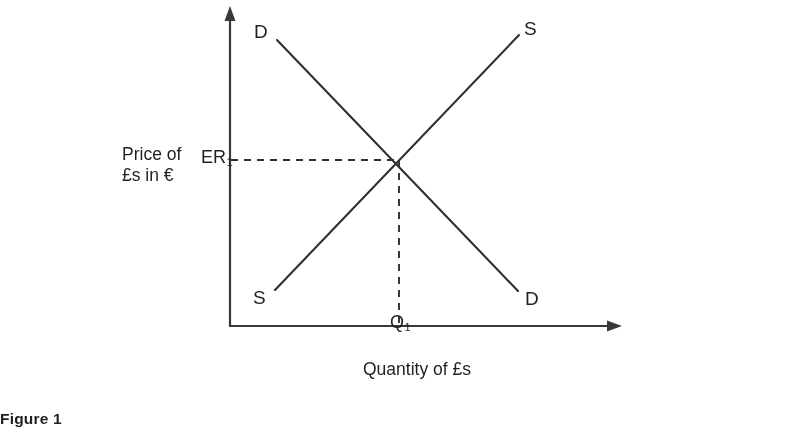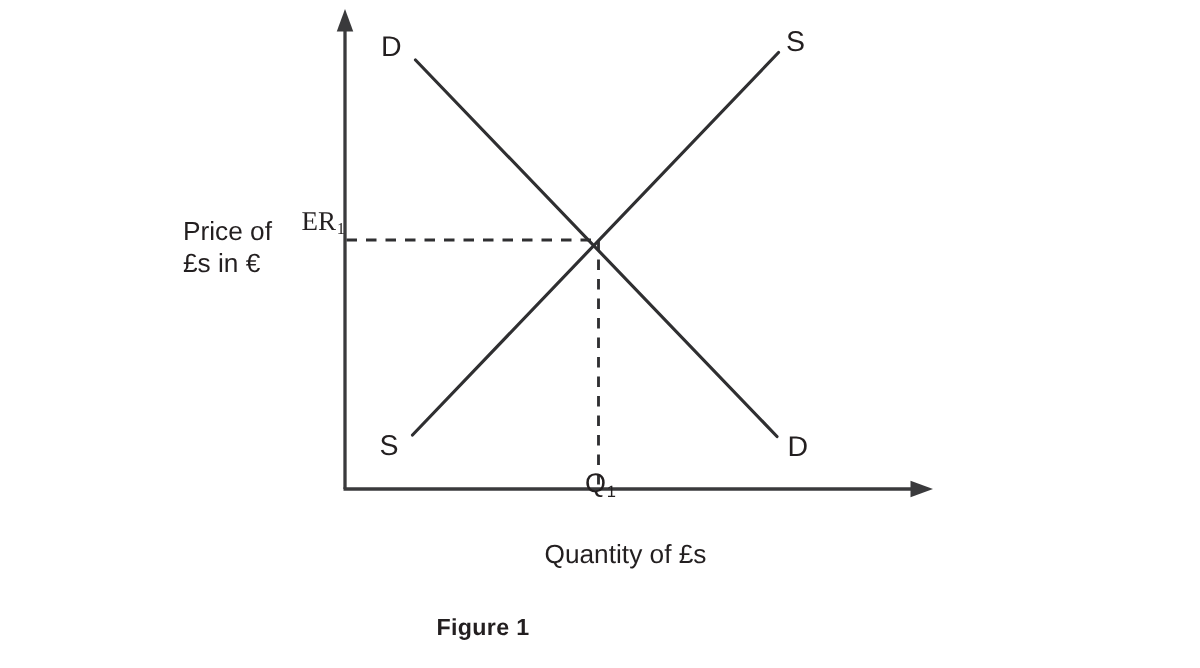--- a/index.html
+++ b/index.html
@@ -83,25 +83,25 @@
   .figure-caption {
     font-size: 15.5px;
     font-weight: bold;
     letter-spacing: 0.2px;
   }
   
   #label-d-top      { left: 254px; top: 20px; }
   #label-s-top      { left: 524px; top: 17px; }
   #label-s-bottom   { left: 253px; top: 286px; }
   #label-d-bottom   { left: 525px; top: 287px; }
-  #label-er1        { left: 201px; top: 137px; font-family: Liberation Serif, serif; }
+  #label-er1        { left: 201px; top: 147px; }
   #label-q1         { left: 390px; top: 312px; }
   #label-price-axis { left: 122px; top: 144px; }
   #label-quantity-axis { left: 363px; top: 359px; }
-  #figure-caption   { left: 0px; top: 410px; width: 644px; text-align: center; }
+  #figure-caption   { left: 0px; top: 410px; width: 644px; }
 </style>
 </head>
 <body>
 
 <div id="figure-root">
 
   <svg class="diagram" viewBox="0 0 800 445">
 
     <line class="axis-line" x1="230" y1="326" x2="230" y2="16"></line>
     <polygon class="arrow-head" points="230,6 224.5,21 235.5,21"></polygon>

